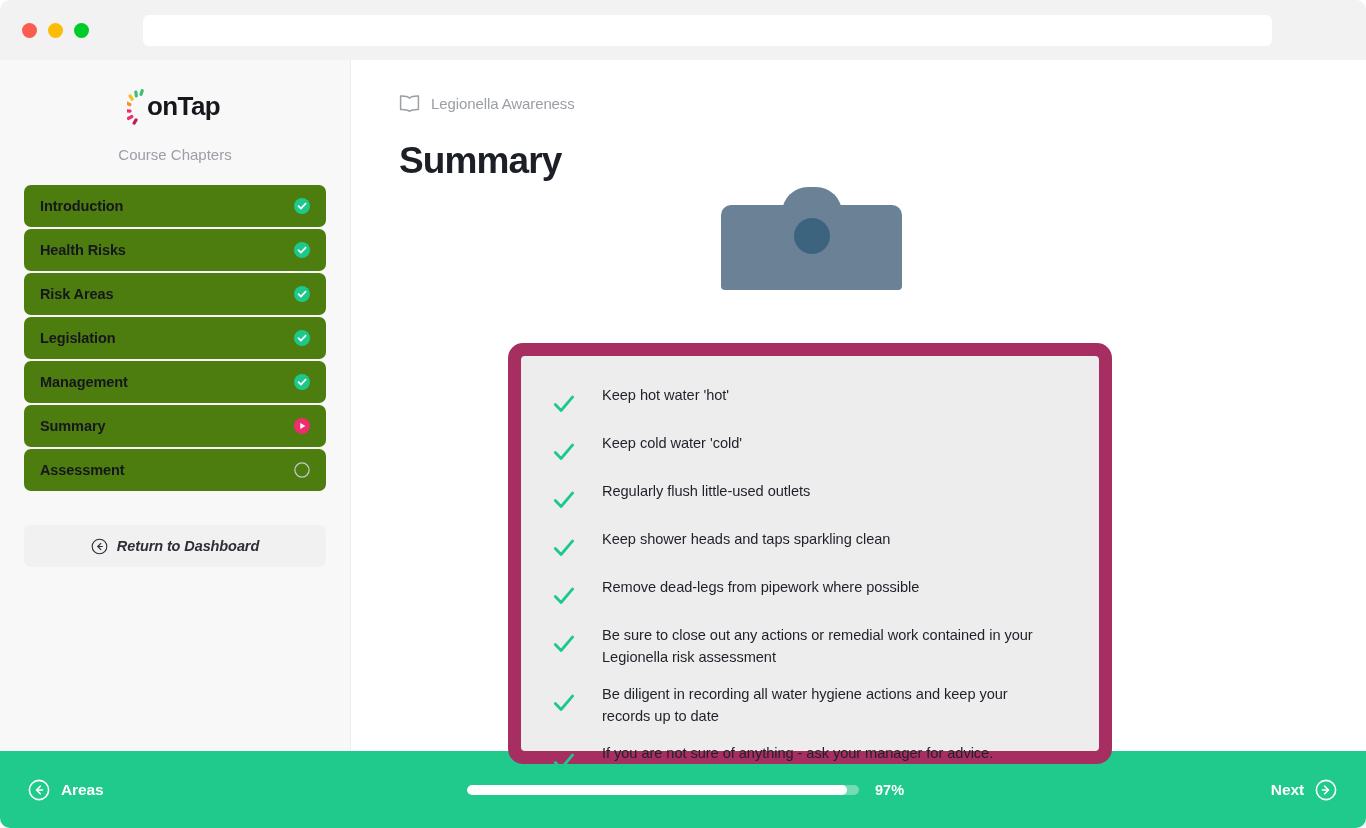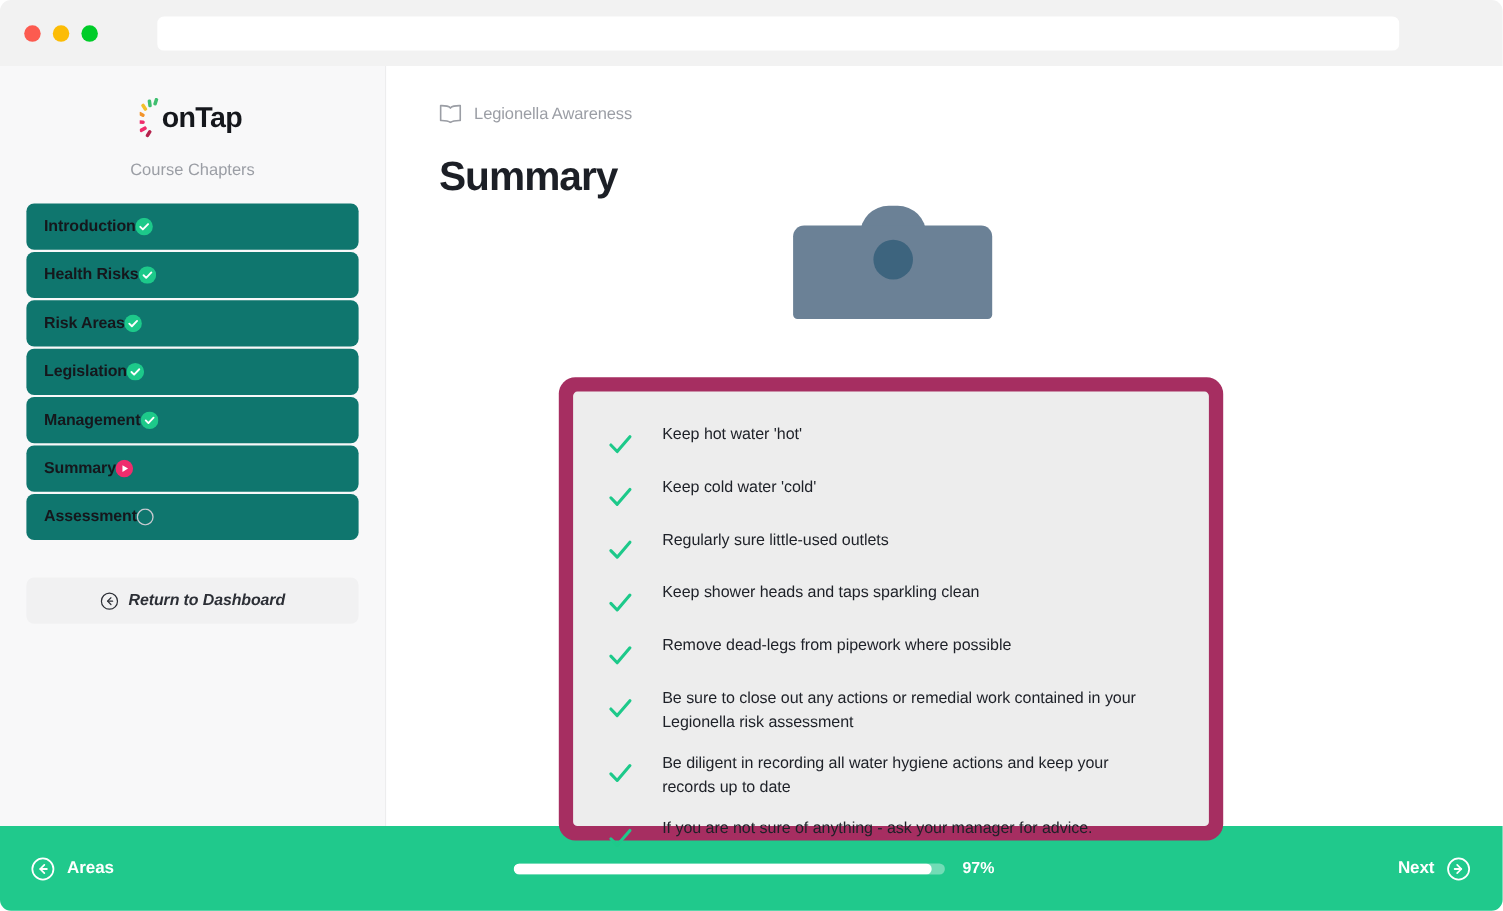--- a/index.html
+++ b/index.html
@@ -95,25 +95,26 @@
     color: #9b9ea5;
     font-weight: normal;
   }
 
   .chapter-list {
     margin-top: 22px;
     padding: 0 24px;
   }
   .chapter-item {
     height: 42px;
-    background: #0f766e;
+    background: #4d7c0f;
     border-radius: 7px;
     margin-bottom: 2px;
     display: flex;
     align-items: center;
+    justify-content: space-between;
     padding: 0 16px;
     cursor: pointer;
   }
   .chapter-label {
     font-size: 14.5px;
     font-weight: bold;
     color: #15171c;
     letter-spacing: -0.1px;
   }
   .status-icon { width: 16px; height: 16px; flex: 0 0 16px; }
@@ -417,21 +418,21 @@
             <div class="check-row">
               <svg class="check-mark" viewBox="0 0 24 24">
                 <path d="M4 12.5 L9.3 18 L20 5.5" fill="none" stroke="#1dc98a" stroke-width="2.6" stroke-linecap="round" stroke-linejoin="round"></path>
               </svg>
               <span class="check-text">Keep cold water 'cold'</span>
             </div>
             <div class="check-row">
               <svg class="check-mark" viewBox="0 0 24 24">
                 <path d="M4 12.5 L9.3 18 L20 5.5" fill="none" stroke="#1dc98a" stroke-width="2.6" stroke-linecap="round" stroke-linejoin="round"></path>
               </svg>
-              <span class="check-text">Regularly sure little-used outlets</span>
+              <span class="check-text">Regularly flush little-used outlets</span>
             </div>
             <div class="check-row">
               <svg class="check-mark" viewBox="0 0 24 24">
                 <path d="M4 12.5 L9.3 18 L20 5.5" fill="none" stroke="#1dc98a" stroke-width="2.6" stroke-linecap="round" stroke-linejoin="round"></path>
               </svg>
               <span class="check-text">Keep shower heads and taps sparkling clean</span>
             </div>
             <div class="check-row">
               <svg class="check-mark" viewBox="0 0 24 24">
                 <path d="M4 12.5 L9.3 18 L20 5.5" fill="none" stroke="#1dc98a" stroke-width="2.6" stroke-linecap="round" stroke-linejoin="round"></path>

